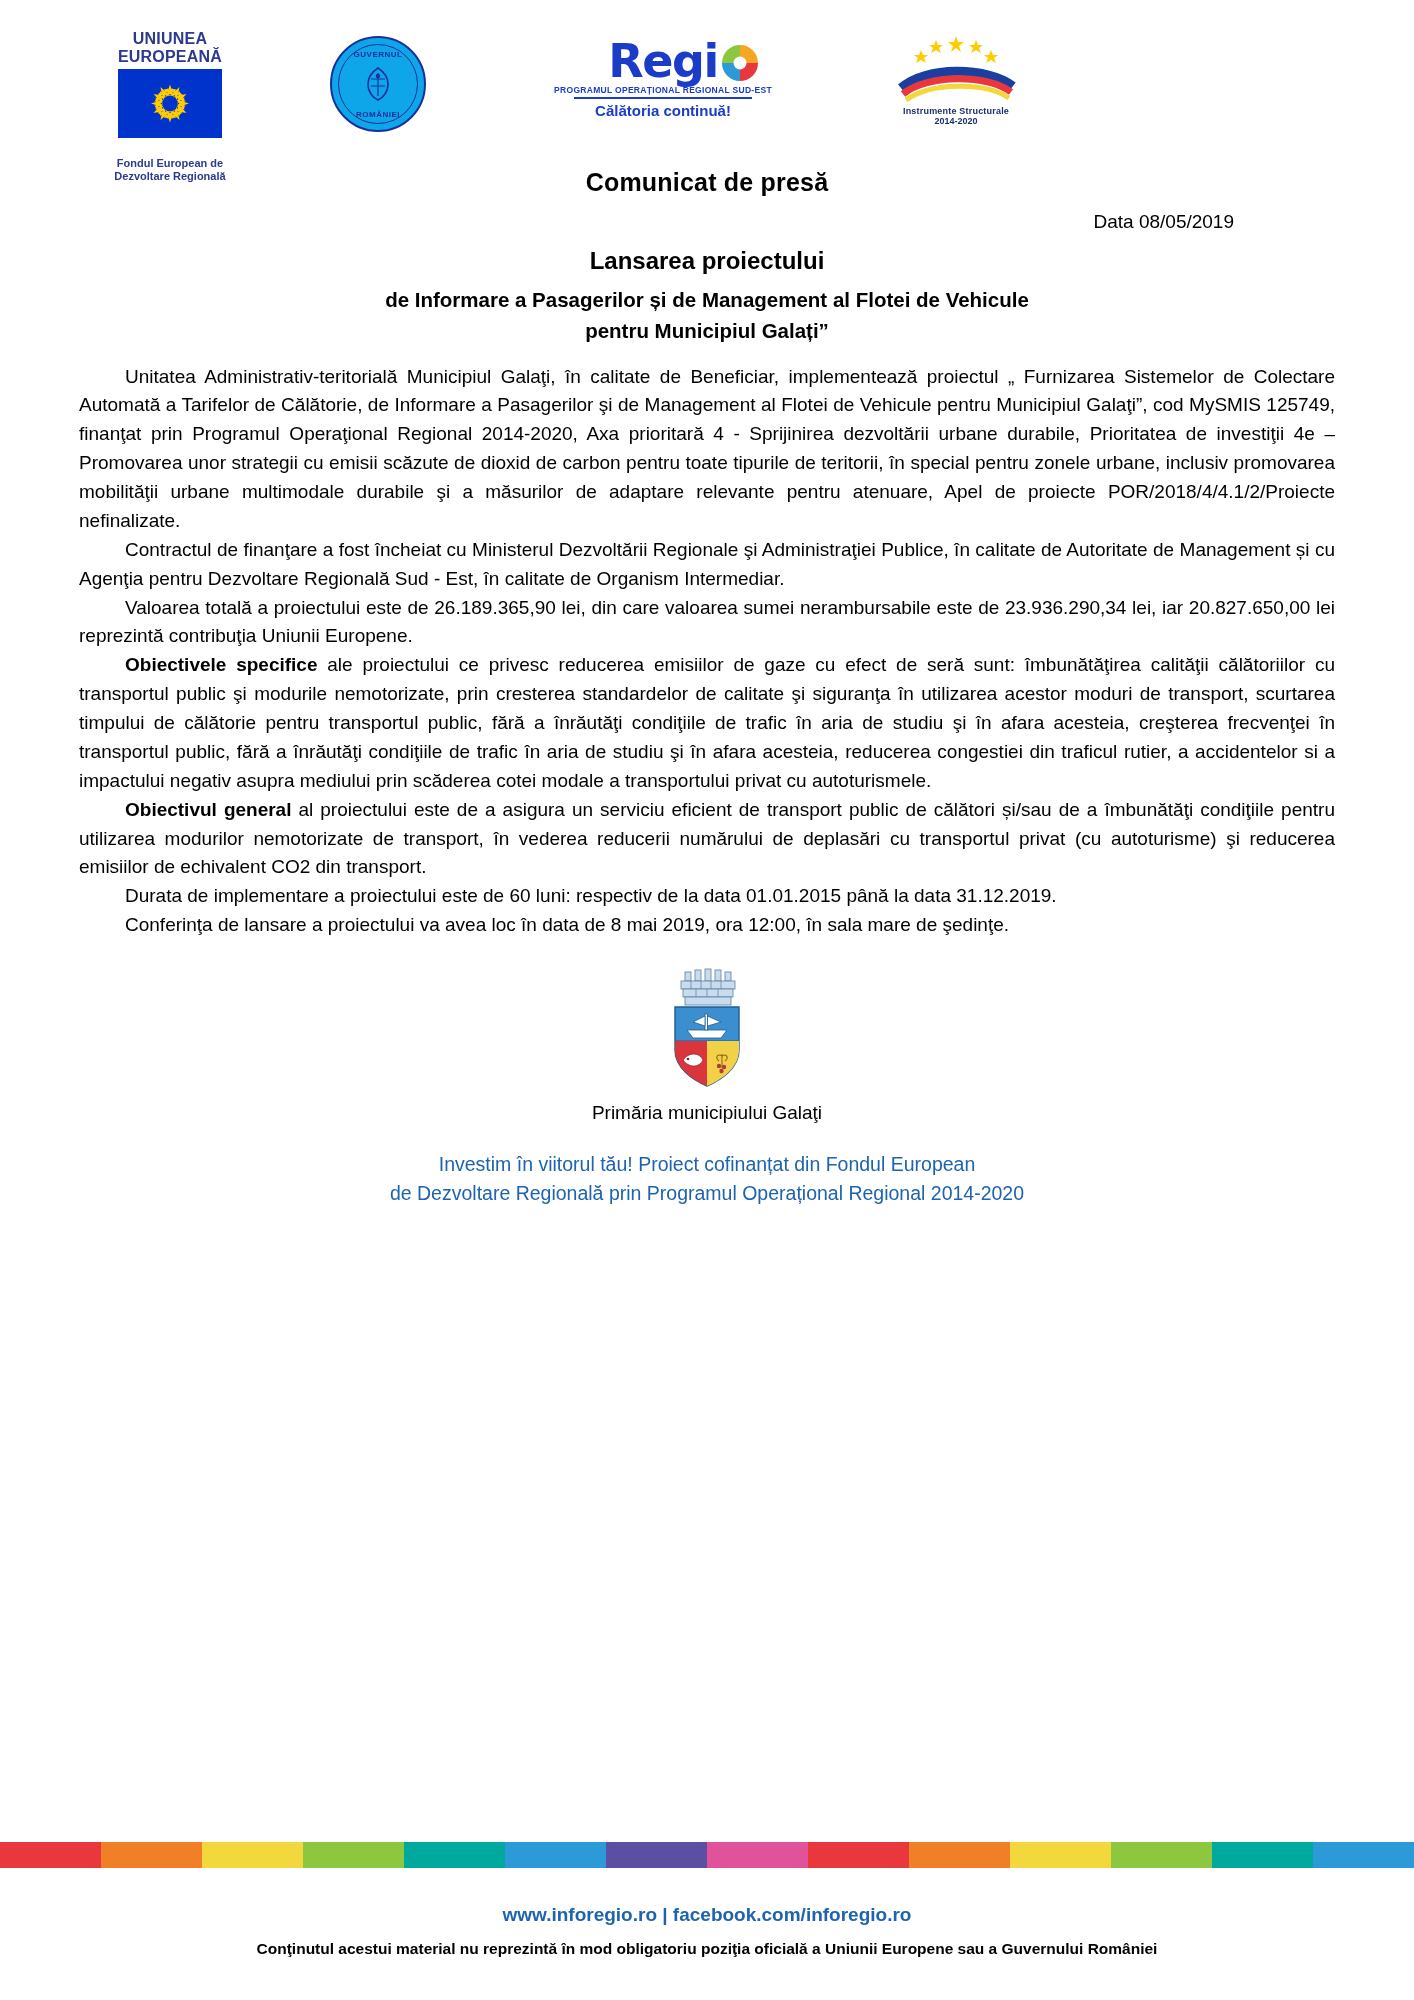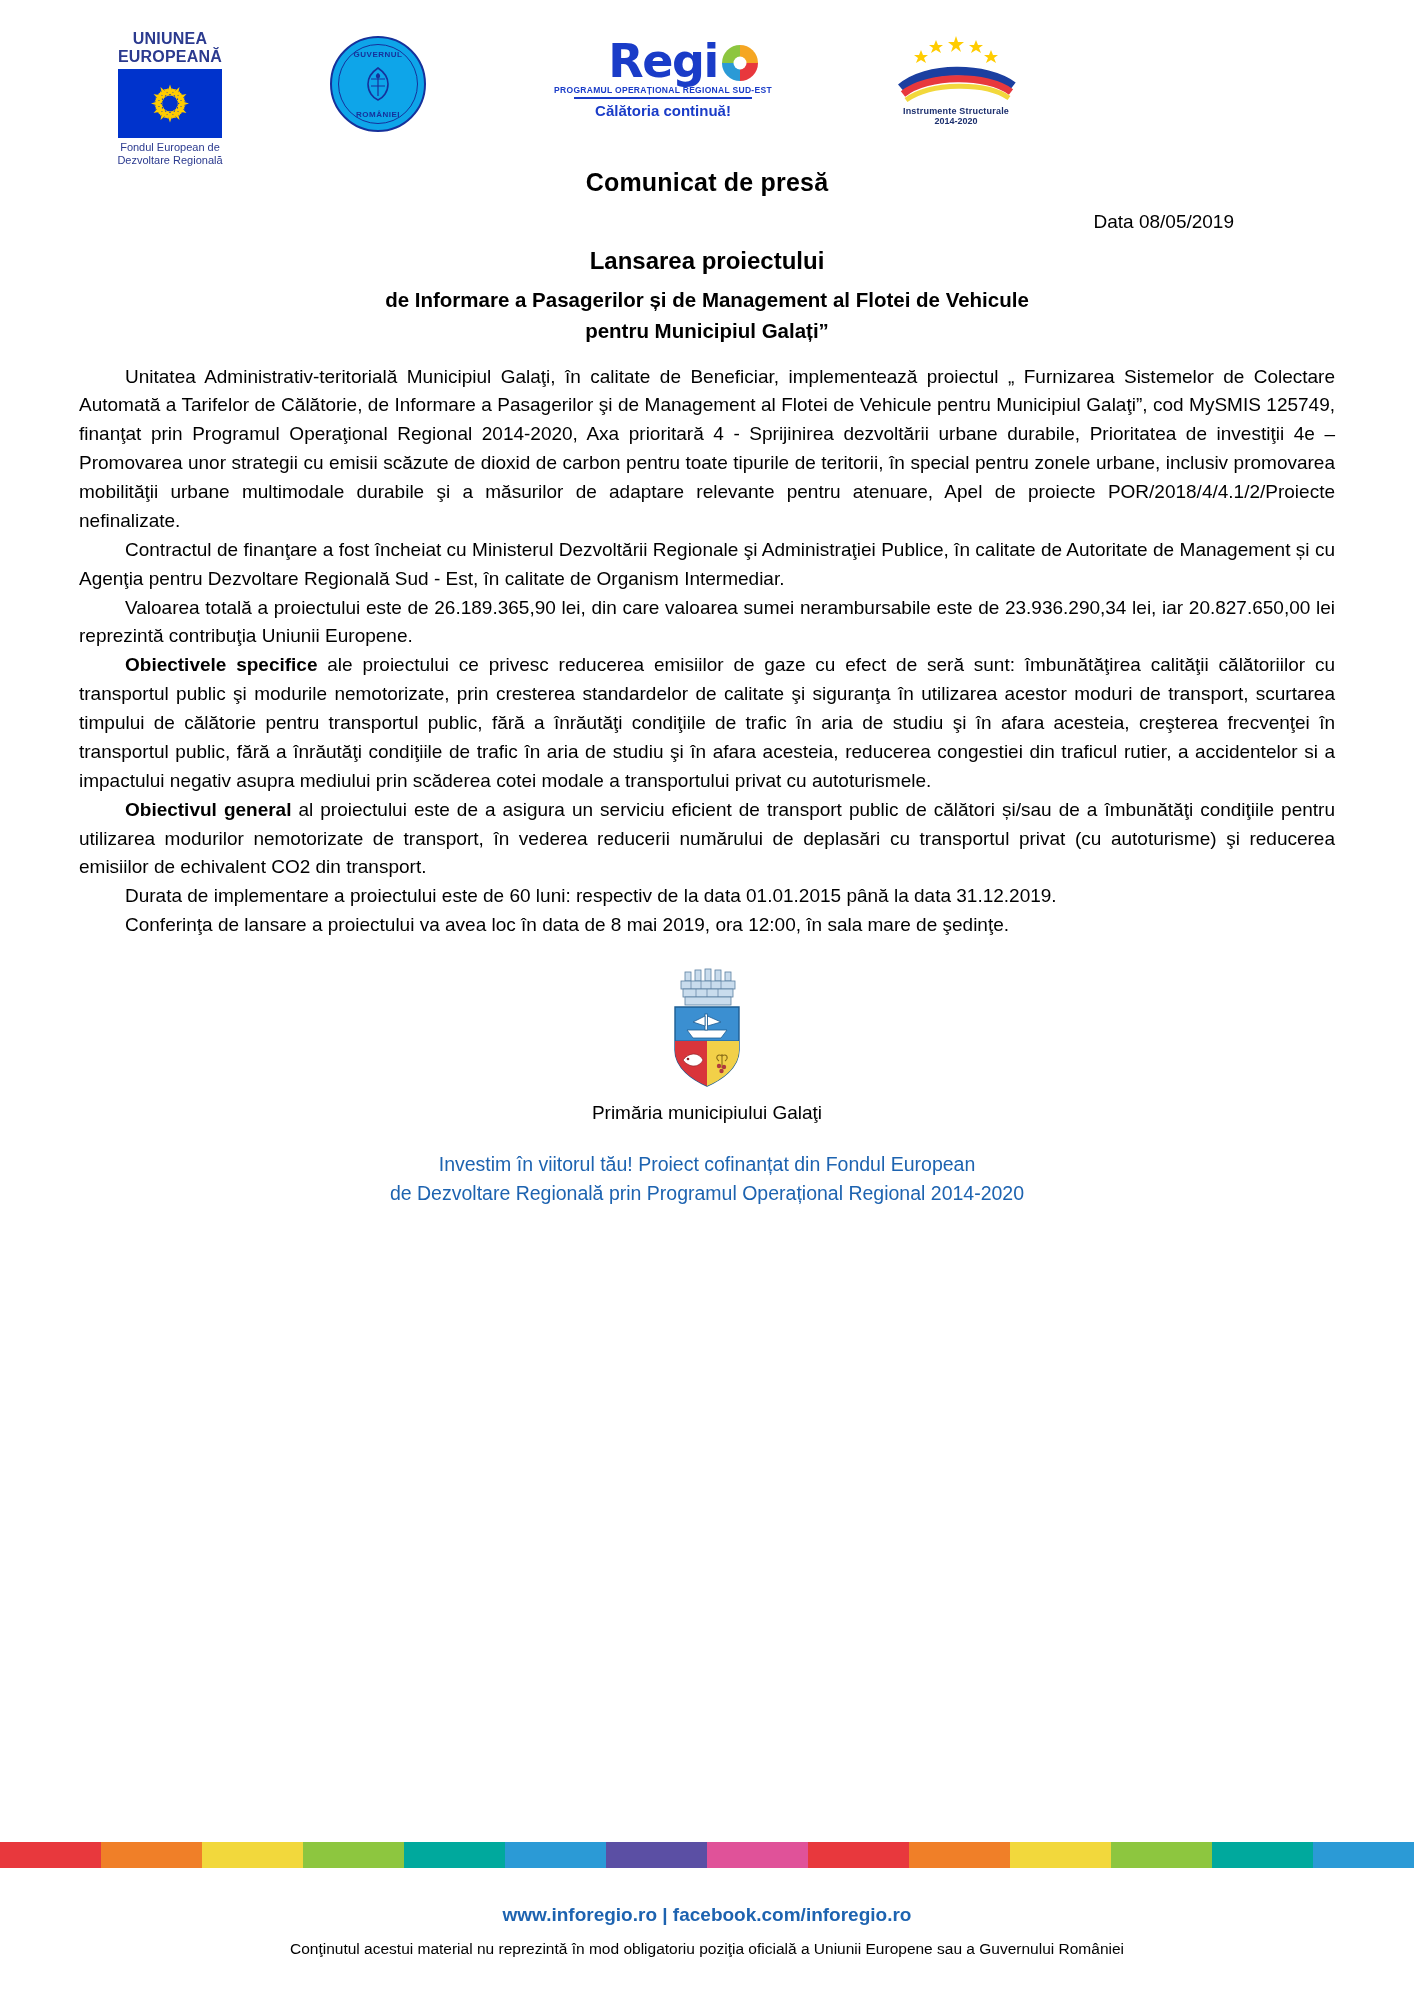--- a/index.html
+++ b/index.html
@@ -29,22 +29,22 @@
   .eu-title {
     font-size: 16px; font-weight: bold; color: #2b3a8f;
     letter-spacing: .2px; margin-bottom: 3px;
   }
   .eu-flag {
     width: 104px; height: 69px; background: #0033cc; margin: 0 auto;
     position: relative;
   }
   .eu-flag svg { display: block; }
   .eu-sub {
-    font-size: 11px; font-weight: normal; color: #2b3a8f; line-height: 1.15;
-    margin-top: 3px;
+    font-size: 11px; font-weight: bold; color: #2b3a8f; line-height: 1.15;
+    margin-top: 19px;
   }
 
   
   .gov-logo { position: absolute; left: 330px; top: 36px; width: 100px; height: 100px; }
   .gov-circle {
     width: 96px; height: 96px; border-radius: 50%;
     border: 2.5px solid #16319b; position: relative; background:#0ea5e9;
   }
   .gov-inner {
     position: absolute; inset: 6px; border-radius: 50%;
@@ -133,21 +133,21 @@
   .stripe-wrap span { flex: 1 1 0; height: 100%; }
 
   
   .footer {
     position: absolute; left: 0; right: 0; bottom: 42px; text-align: center;
   }
   .footer-url {
     color: #1d63b0; font-size: 19px; font-weight: bold; margin-bottom: 14px;
   }
   .footer-note {
-    font-size: 15.5px; font-weight: normal; color: #000;
+    font-size: 15.5px; font-weight: bold; color: #000;
   }
 </style>
 </head>
 <body>
 
 <div class="page">
 
   <div class="logo-bar">
 
     <div class="eu-logo">

